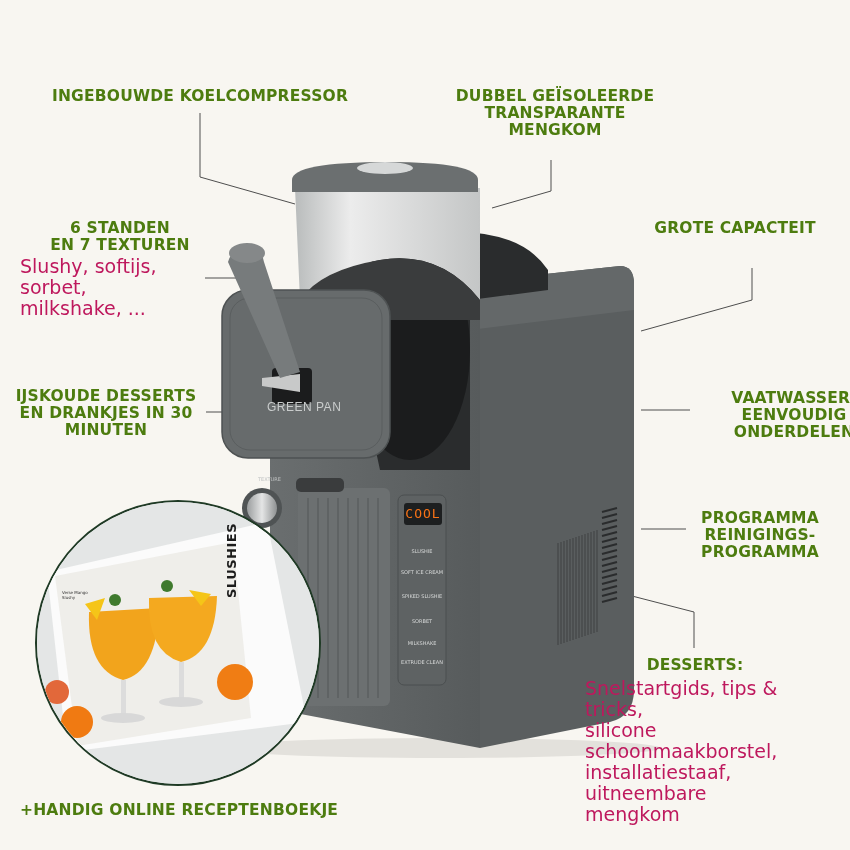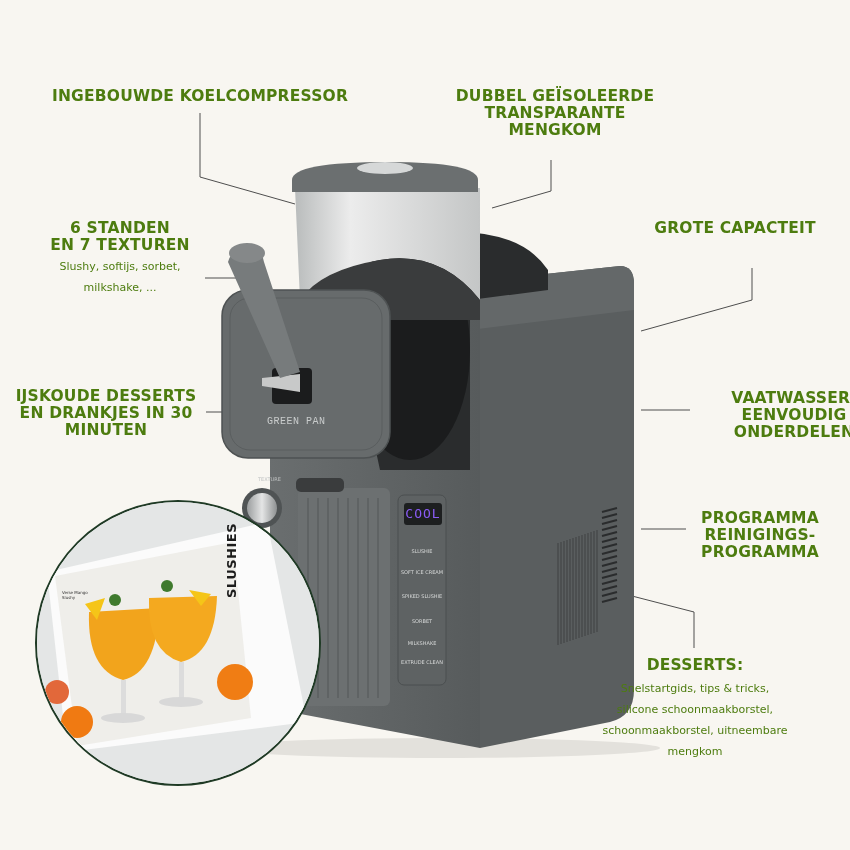--- a/index.html
+++ b/index.html
@@ -9,40 +9,40 @@
     font-family:"Liberation Sans", sans-serif;
     position:relative;
   }
   .stage { position:absolute; left:0; top:0; width:850px; height:850px; }
   .feat-title {
     position:absolute; color:#4d7c0f; font-weight:bold;
     font-family:"DejaVu Sans", sans-serif;
     font-size:15.5px; line-height:17px; text-align:center; letter-spacing:0.2px;
   }
   .feat-desc {
-    position:absolute; color:#4d7c0f; text-align:center;
-    font-family:"DejaVu Sans", sans-serif; font-size:11px; line-height:21px;
+    position:absolute; color:#be185d; 
+    font-family:"DejaVu Sans", sans-serif; font-size:19px; line-height:21px;
   }
   .leader { position:absolute; left:0; top:0; width:850px; height:850px; pointer-events:none; }
 
   
   .machine { position:absolute; left:0; top:0; width:850px; height:850px; }
   .lcd {
     position:absolute; left:404px; top:503px; width:38px; height:22px;
-    background:#1d1f20; border-radius:3px; color:#8b5cf6;
+    background:#1d1f20; border-radius:3px; color:#f97316;
     font-family:"DejaVu Sans Mono", monospace; font-size:13px; line-height:22px;
     text-align:center; letter-spacing:1px;
   }
   .panel-label {
     position:absolute; color:#d6d8d8; font-size:5px; line-height:6px;
     text-align:center; width:50px; left:397px; font-family:"DejaVu Sans", sans-serif;
   }
   .brand {
-    position:absolute; left:267px; top:416px; color:#c9cccc;
-    font-family:Liberation Mono, monospace; font-size:10px; letter-spacing:0.5px;
+    position:absolute; left:267px; top:400px; color:#c9cccc;
+    font-family:Liberation Sans, sans-serif; font-size:12px; letter-spacing:0.5px;
   }
   .texture-label {
     position:absolute; left:258px; top:476px; color:#c0c3c3;
     font-size:5px; font-family:"DejaVu Sans", sans-serif;
   }
 
   
   .book-circle {
     position:absolute; left:35px; top:500px; width:282px; height:282px;
     border-radius:50%; overflow:hidden; border:2px solid #1f3a25;
@@ -244,17 +244,18 @@
   <div class="feat-title" style="left:685px;top:510px;width:150px">
     <div>PROGRAMMA</div>
     <div>REINIGINGS-</div>
     <div>PROGRAMMA</div>
   </div>
 
   <div class="feat-title" style="left:595px;top:657px;width:200px">DESSERTS:</div>
   <div class="feat-desc" style="left:585px;top:678px;width:220px">
     <div>Snelstartgids, tips &amp; tricks,</div>
     <div>silicone schoonmaakborstel,</div>
-    <div>schoonmaakborstel, uitneembare</div>
+    <div>installatiestaaf, uitneembare</div>
     <div>mengkom</div>
   </div>
 
+  <div class="feat-title" style="left:20px;top:802px;width:320px;text-align:left">+HANDIG ONLINE RECEPTENBOEKJE</div>
 </div>
 
 </body></html>

